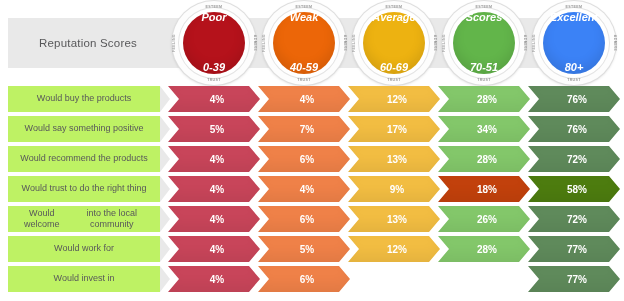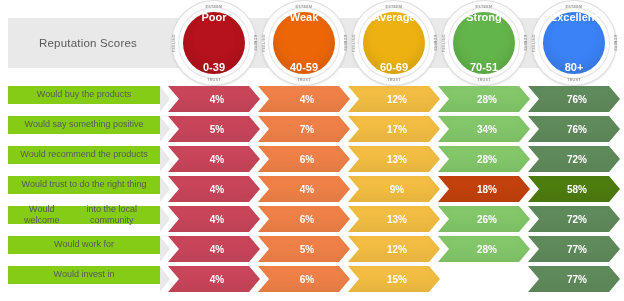--- a/index.html
+++ b/index.html
@@ -60,20 +60,21 @@
     box-shadow:inset 0 0 0 1px #e3e3e3;
   }
   .gauge .disc{
     position:absolute;left:11px;top:11px;
     width:62px;height:62px;
     border-radius:50%;
     display:flex;flex-direction:column;
     align-items:center;justify-content:center;
     color:#fff;line-height:1.05;
     box-shadow:inset 0 -6px 12px rgba(0,0,0,.10);
+    font-style:italic;
   }
   .gauge .disc .g-name{font-size:11px;font-weight:bold;white-space:nowrap;}
   .gauge .disc .g-range{font-size:11px;font-weight:bold;white-space:nowrap;margin-top:38px;}
   .gauge .disc .dots{
     position:absolute;left:0;top:0;width:100%;height:100%;
     border-radius:50%;
     background-image:
       radial-gradient(rgba(255,255,255,.30) 0.6px, transparent 0.7px);
     background-size:4px 4px;
     opacity:.55;pointer-events:none;
@@ -87,22 +88,22 @@
   .ax-bottom{ left:0;right:0;bottom:3.5px;text-align:center; }
   .ax-left{ left:-7px;top:50%;transform:translateY(-50%) rotate(-90deg); }
   .ax-right{ right:-7px;top:50%;transform:translateY(-50%) rotate(90deg); }
 
   
   #grid{position:absolute;left:0;top:86px;width:624px;height:215px;}
   .row{position:absolute;left:0;width:624px;height:26px;}
 
   .rowlabel{
     position:absolute;left:8px;top:0;
-    width:152px;height:18px;
-    background:#84cc16;
+    width:152px;height:26px;
+    background:#bef264;
     display:flex;align-items:center;justify-content:center;
     text-align:center;
     font-size:9px;color:#58585a;line-height:1.25;
     padding:0 6px;box-sizing:border-box;
   }
   .rowlabel-tip{
     position:absolute;left:160px;top:0;
     width:0;height:0;
     border-top:13px solid transparent;
     border-bottom:13px solid transparent;
@@ -166,21 +167,21 @@
       <div class="ax ax-top">ESTEEM</div>
       <div class="ax ax-bottom">TRUST</div>
       <div class="ax ax-left">FEELING</div>
       <div class="ax ax-right">ADMIRE</div>
     </div>
     <div class="gauge" style="left: 442px;">
       <div class="ring"></div>
       <div class="ring2"></div>
       <div class="disc" style="background:#62b54a">
         <div class="dots"></div>
-        <div class="g-name">Strong</div>
+        <div class="g-name">Scores</div>
         <div class="g-range">70-51</div>
       </div>
       <div class="ax ax-top">ESTEEM</div>
       <div class="ax ax-bottom">TRUST</div>
       <div class="ax ax-left">FEELING</div>
       <div class="ax ax-right">ADMIRE</div>
     </div>
     <div class="gauge" style="left: 532px;">
       <div class="ring"></div>
       <div class="ring2"></div>
@@ -329,20 +330,17 @@
       <div class="rowlabel">
         <span>Would invest in</span>
       </div>
       <div class="rowlabel-tip"></div>
       <div class="cell" style="left: 168px; width: 92px; background: rgb(200, 69, 90);">
         <span>4%</span>
       </div>
       <div class="cell" style="left: 258px; width: 92px; background: rgb(239, 129, 72);">
         <span>6%</span>
       </div>
-      <div class="cell" style="left: 348px; width: 92px; background: rgb(242, 189, 66);">
-        <span>15%</span>
-      </div>
       <div class="cell" style="left: 528px; width: 92px; background: rgb(95, 138, 91);">
         <span>77%</span>
       </div>
     </div>
   </div>
 
 </body></html>

